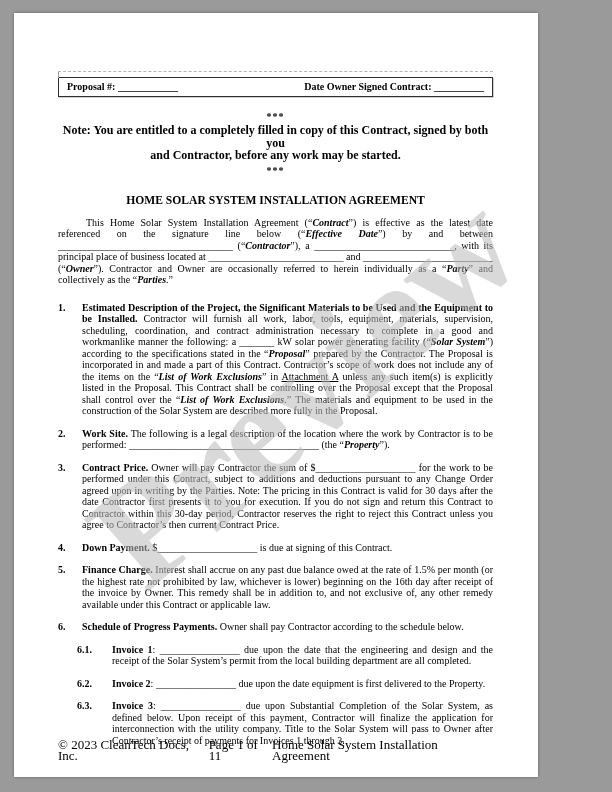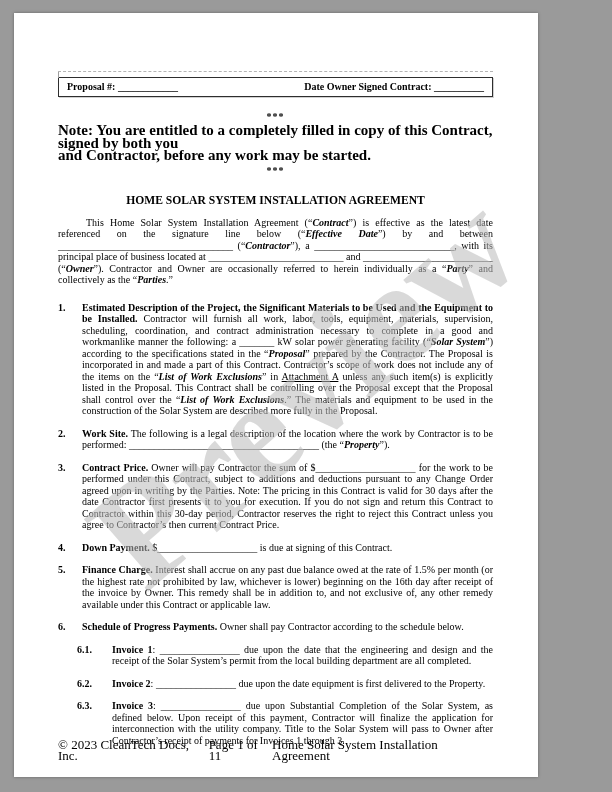--- a/index.html
+++ b/index.html
@@ -47,22 +47,22 @@
     font-weight:bold;font-size:10px;
   }
   .stars{
     text-align:center;font-weight:bold;font-size:10px;line-height:11px;
     letter-spacing:1px;
   }
   .stars.first{margin-top:14px;}
   .stars.second{margin-top:3px;}
   .note{
     margin-top:2px;
-    font-weight:bold;
-    font-size:15px;line-height:12.5px;
+    text-align:center;font-weight:bold;
+    font-size:12px;line-height:12.5px;
     white-space:pre-line;
   }
   .title{
     margin:18px 0 0 0;
     text-align:center;font-weight:bold;font-size:11.6px;line-height:13px;
   }
   .subtitle{
     margin:3px 0 0 0;
     text-align:center;font-weight:bold;font-size:11.6px;line-height:13px;
   }

